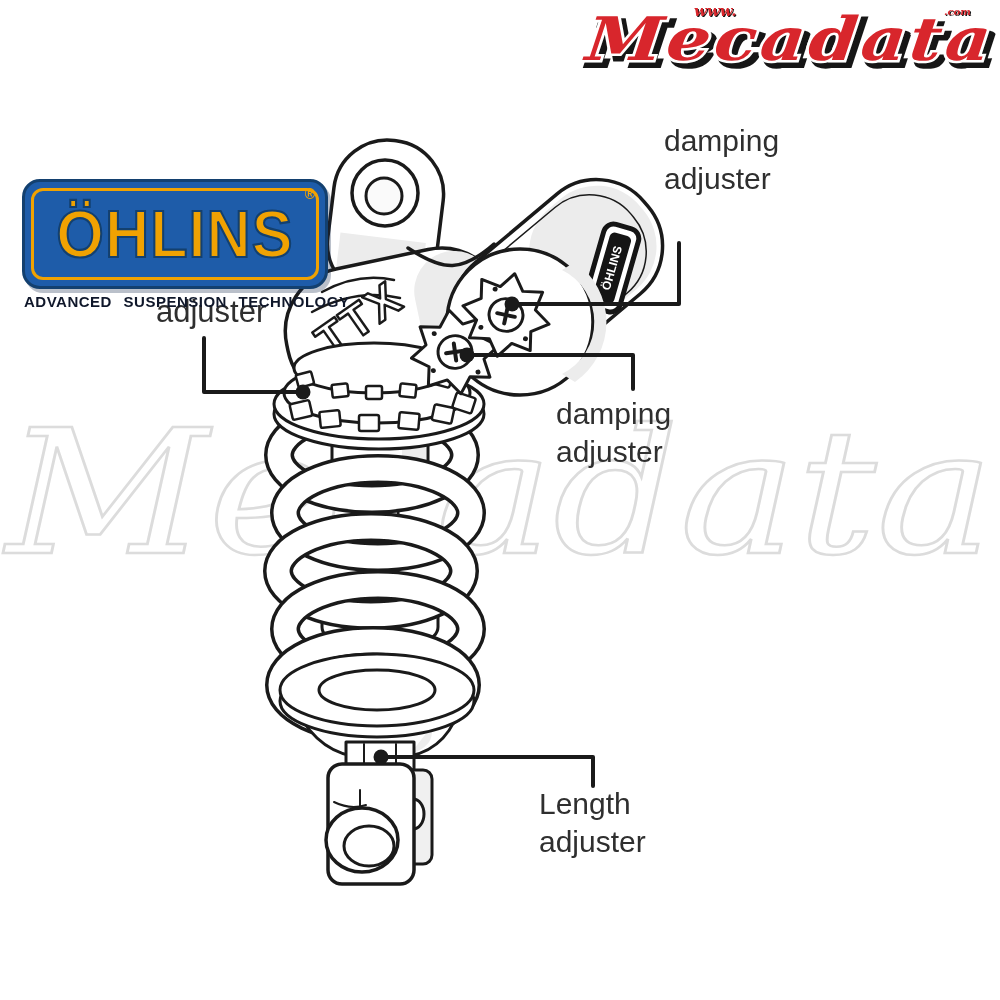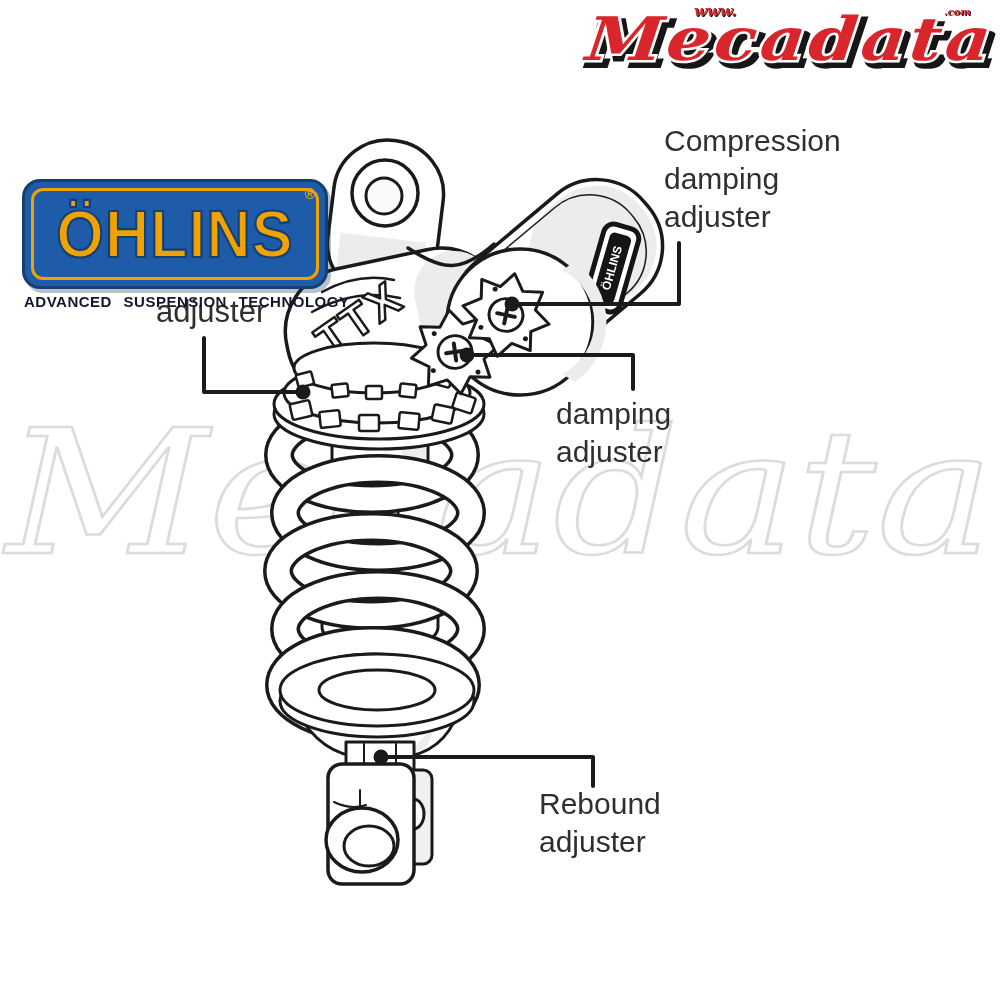--- a/index.html
+++ b/index.html
@@ -203,32 +203,31 @@
       <path d="M381,757 H593 V786"></path>
       <circle cx="381" cy="757" r="7.5" fill="#1a1a1a" stroke="none"></circle>
     </g>
   </svg>
 
   <div class="lbl lbl-preload">
     <div>adjuster</div>
   </div>
 
   <div class="lbl lbl-compression">
-    <div>Compression</div>
     <div>damping</div>
     <div>adjuster</div>
   </div>
 
   <div class="lbl lbl-rebound">
     <div>damping</div>
     <div>adjuster</div>
   </div>
 
   <div class="lbl lbl-length">
-    <div>Rebound</div>
+    <div>Length</div>
     <div>adjuster</div>
   </div>
 
   <div class="ohlins">
     <div class="ohlins-box">
       <div class="ohlins-inner"></div>
       <div class="ohlins-word">ÖHLINS</div>
       <div class="ohlins-reg">®</div>
     </div>
     <div class="ohlins-tagline">ADVANCED SUSPENSION TECHNOLOGY</div>

